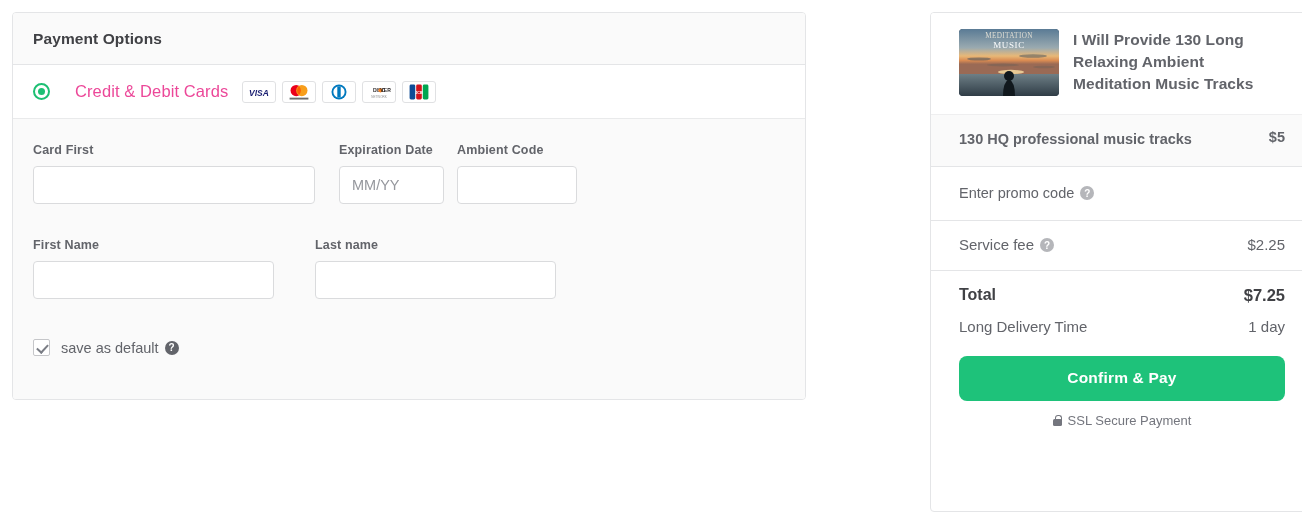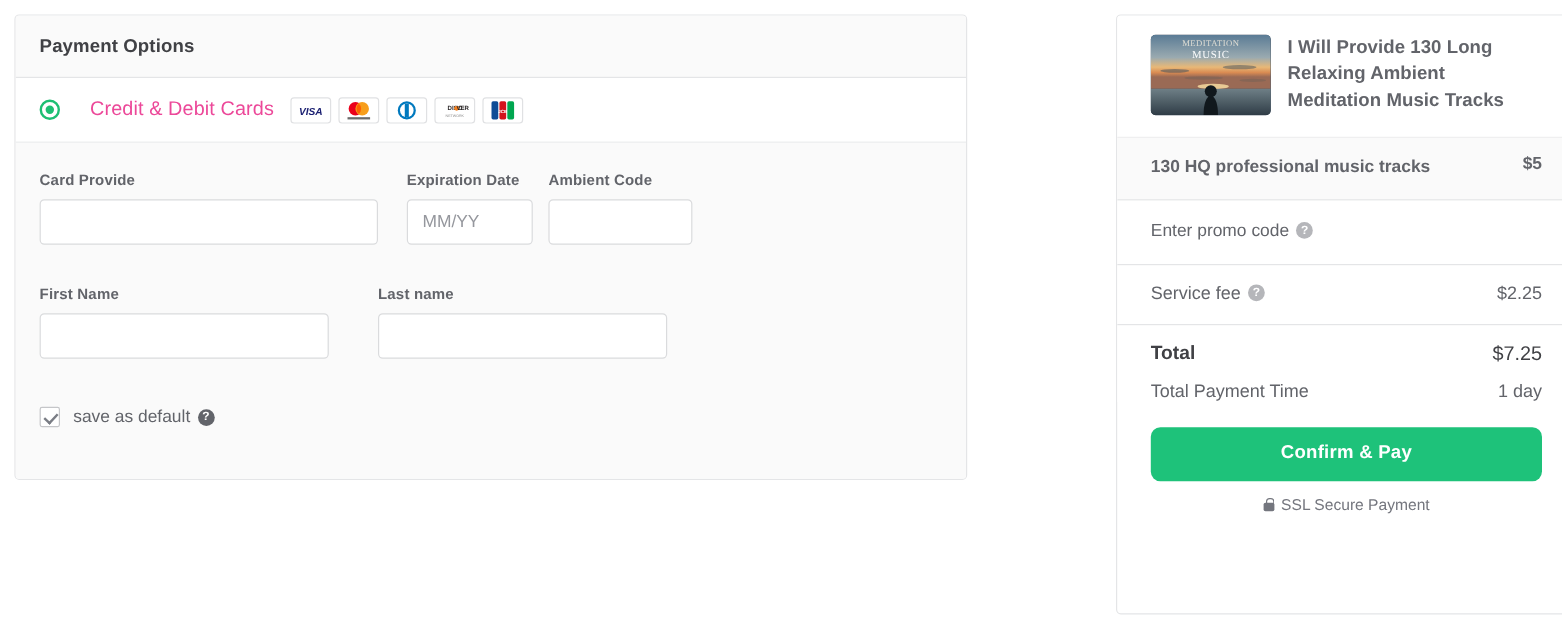--- a/index.html
+++ b/index.html
@@ -252,21 +252,21 @@
   }
   .fee-lbl { font-size: 15px; color: #62646a; }
   .fee-val { font-size: 15px; color: #62646a; }
   .total-row {
     display: flex; justify-content: space-between; align-items: center;
     padding: 15px 28px 4px 28px;
     border-top: 1px solid #e4e5e7;
     background: #fff;
   }
   .total-lbl { font-size: 16px; font-weight: bold; color: #404145; }
-  .total-val { font-size: 16.5px; font-weight: normal; color: #404145; }
+  .total-val { font-size: 16.5px; font-weight: bold; color: #404145; }
   .delivery-row {
     display: flex; justify-content: space-between; align-items: center;
     padding: 9px 28px 0 28px;
     background: #fff;
   }
   .del-lbl { font-size: 15px; color: #62646a; }
   .del-val { font-size: 15px; color: #62646a; }
   .pay-btn {
     display: block;
     margin: 21px 28px 0 28px;
@@ -364,21 +364,21 @@
             <text x="17" y="13.5" text-anchor="middle" font-family="Liberation Sans, sans-serif" font-size="4" font-weight="bold" fill="#ffffff">JCB</text>
           </svg>
         </span>
       </span>
     </div>
 
     <div class="form-area">
 
       <div class="row1">
         <div class="grp-card">
-          <label class="field-label">Card Provide</label>
+          <label class="field-label">Card First</label>
           <input class="inp w100" type="text" value="" style="">
         </div>
         <div class="grp-exp">
           <label class="field-label">Expiration Date</label>
           <input class="inp w100" type="text" placeholder="MM/YY" style="">
         </div>
         <div class="grp-cvv">
           <label class="field-label">Ambient Code</label>
           <input class="inp w100" type="text" value="" style="">
         </div>
@@ -459,21 +459,21 @@
       </span>
       <span class="fee-val">$2.25</span>
     </div>
 
     <div class="total-row">
       <span class="total-lbl">Total</span>
       <span class="total-val">$7.25</span>
     </div>
 
     <div class="delivery-row">
-      <span class="del-lbl">Total Payment Time</span>
+      <span class="del-lbl">Long Delivery Time</span>
       <span class="del-val">1 day</span>
     </div>
 
     <button class="pay-btn">Confirm &amp; Pay</button>
 
     <div class="ssl-row">
       <span class="lock"></span>
       <span>SSL Secure Payment</span>
     </div>
 

